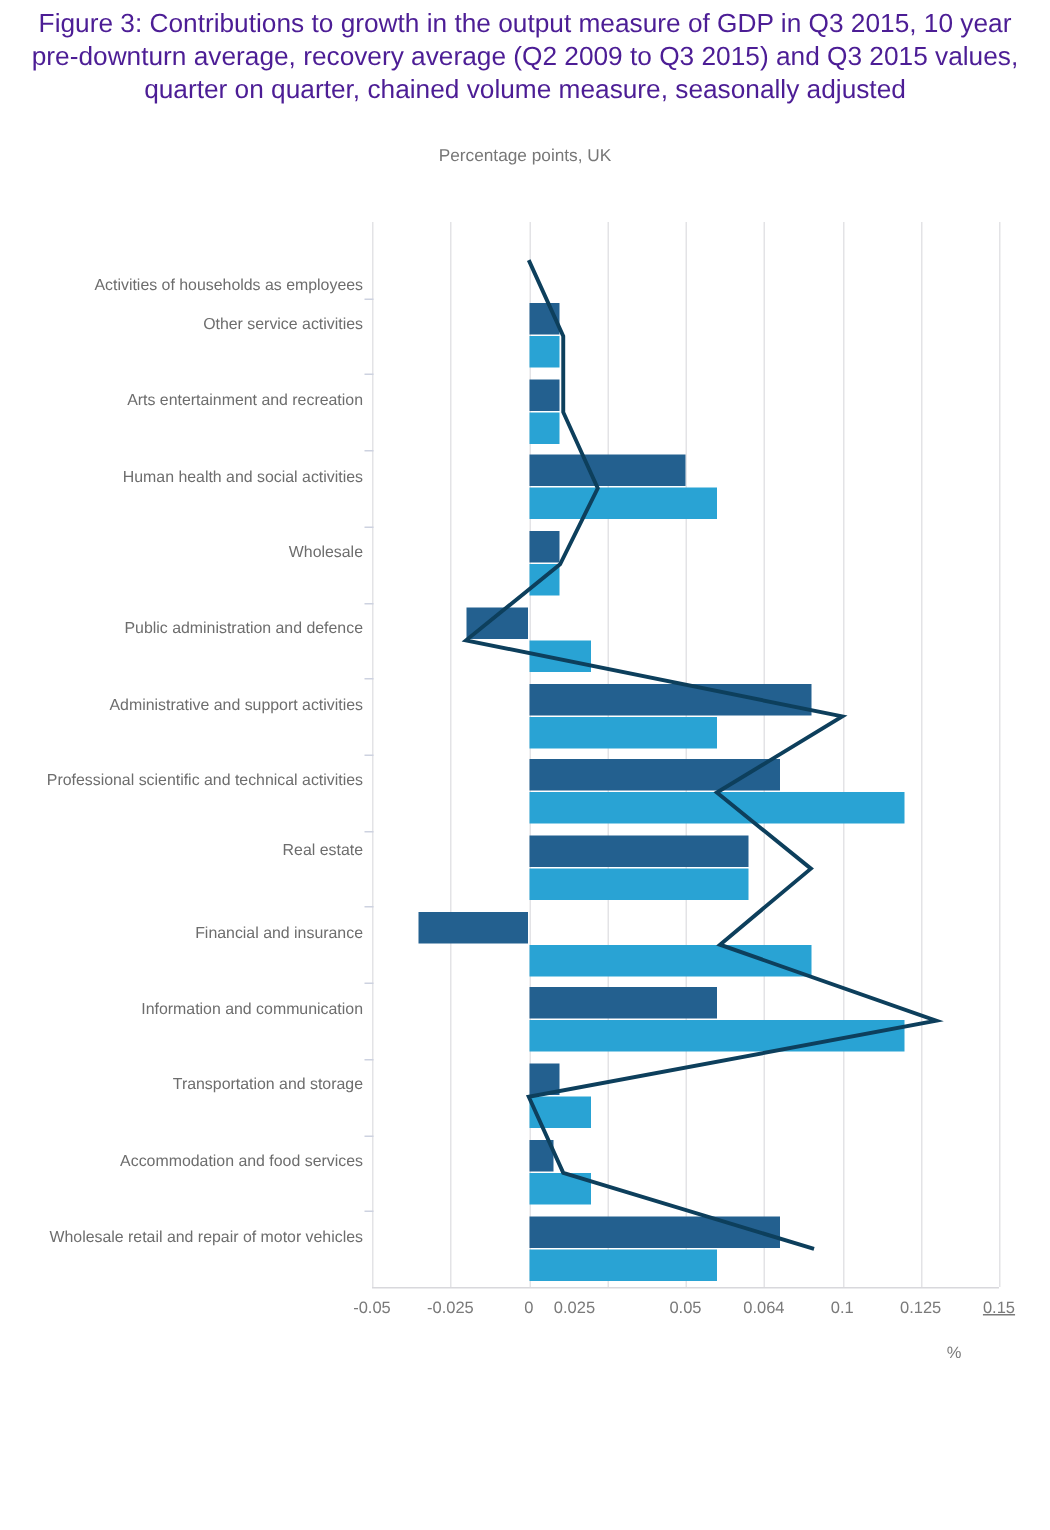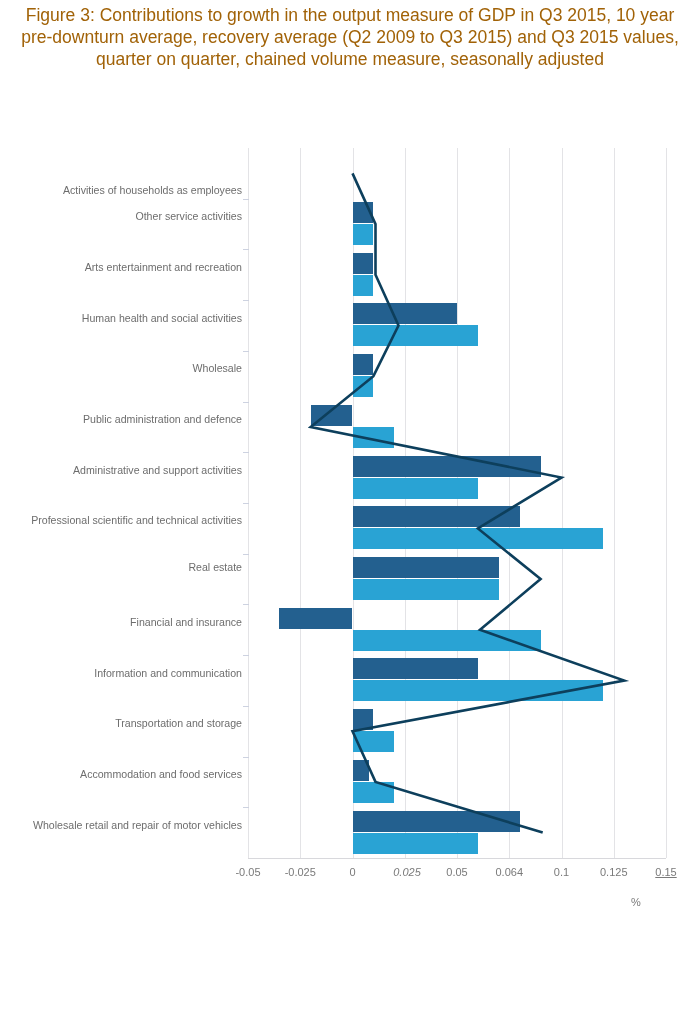--- a/index.html
+++ b/index.html
@@ -6,21 +6,21 @@
   body{
     width:700px;height:1020px;background:#ffffff;
     font-family:"Liberation Sans","DejaVu Sans",sans-serif;
     color:#555;overflow:hidden;position:relative;
   }
   #figure{position:relative;width:700px;height:1020px;}
 
   .title{
     position:absolute;left:12px;top:4px;width:676px;
     text-align:center;font-size:17.5px;line-height:22px;
-    color:#a16207;font-weight:400;
+    color:#4c1d95;font-weight:400;
   }
   .subtitle{
     position:absolute;left:12px;top:98px;width:676px;
     text-align:center;font-size:11.5px;color:#777;
   }
 
   
   .plot{position:absolute;left:248px;top:148px;width:418px;height:710px;}
   .gridline{position:absolute;top:0;bottom:0;width:1px;background:#e3e3e6;}
   .axis-bottom{position:absolute;left:248px;top:858px;width:418px;height:1px;background:#d8d8dc;}
@@ -52,20 +52,21 @@
   .legend-text{font-size:11.6px;color:#6d6d6d;}
 
   svg.overlay{position:absolute;left:0;top:0;width:700px;height:1020px;pointer-events:none;}
 </style>
 </head>
 <body>
 
 <div id="figure">
 
   <div class="title">Figure 3: Contributions to growth in the output measure of GDP in Q3 2015, 10 year pre-downturn average, recovery average (Q2 2009 to Q3 2015) and Q3 2015 values, quarter on quarter, chained volume measure, seasonally adjusted</div>
+  <div class="subtitle">Percentage points, UK</div>
 
   <div class="plot" id="plot-area">
       <div class="gridline" style="left: 0px;"></div>
       <div class="gridline" style="left: 52.25px;"></div>
       <div class="gridline" style="left: 104.5px;"></div>
       <div class="gridline" style="left: 156.75px;"></div>
       <div class="gridline" style="left: 209px;"></div>
       <div class="gridline" style="left: 261.25px;"></div>
       <div class="gridline" style="left: 313.5px;"></div>
       <div class="gridline" style="left: 365.75px;"></div>
@@ -142,21 +143,21 @@
       <div class="cat-label" style="top: 615.786px;">Financial and insurance</div>
       <div class="cat-label" style="top: 666.5px;">Information and communication</div>
       <div class="cat-label" style="top: 717.214px;">Transportation and storage</div>
       <div class="cat-label" style="top: 767.929px;">Accommodation and food services</div>
       <div class="cat-label" style="top: 818.643px;">Wholesale retail and repair of motor vehicles</div>
     </div>
   <div id="x-labels">
       <div class="xtick-label" style="left: 218px;">-0.05</div>
       <div class="xtick-label" style="left: 270.25px;">-0.025</div>
       <div class="xtick-label" style="left: 322.5px;">0</div>
-      <div class="xtick-label" style="left: 377px; font-style: italic;">0.025</div>
+      <div class="xtick-label" style="left: 353px;">0.025</div>
       <div class="xtick-label" style="left: 427px;">0.05</div>
       <div class="xtick-label" style="left: 479.25px;">0.064</div>
       <div class="xtick-label" style="left: 531.5px;">0.1</div>
       <div class="xtick-label" style="left: 583.75px;">0.125</div>
       <div class="xtick-label" style="left: 636px; text-decoration: underline;">0.15</div>
     </div>
   <div class="xaxis-title">%</div>
 
   <svg class="overlay">
     <polyline id="q3line" fill="none" stroke="#0d3f5c" stroke-width="2.6" stroke-linejoin="miter" points="352.5,173.4 375.5,224.1 375.5,274.8 398.5,325.5 373.4,376.2 310.7,426.9 561.5,477.6 477.9,528.4 540.6,579.1 480.0,629.8 624.2,680.5 352.5,731.2 375.5,781.9 542.7,832.6"></polyline>

